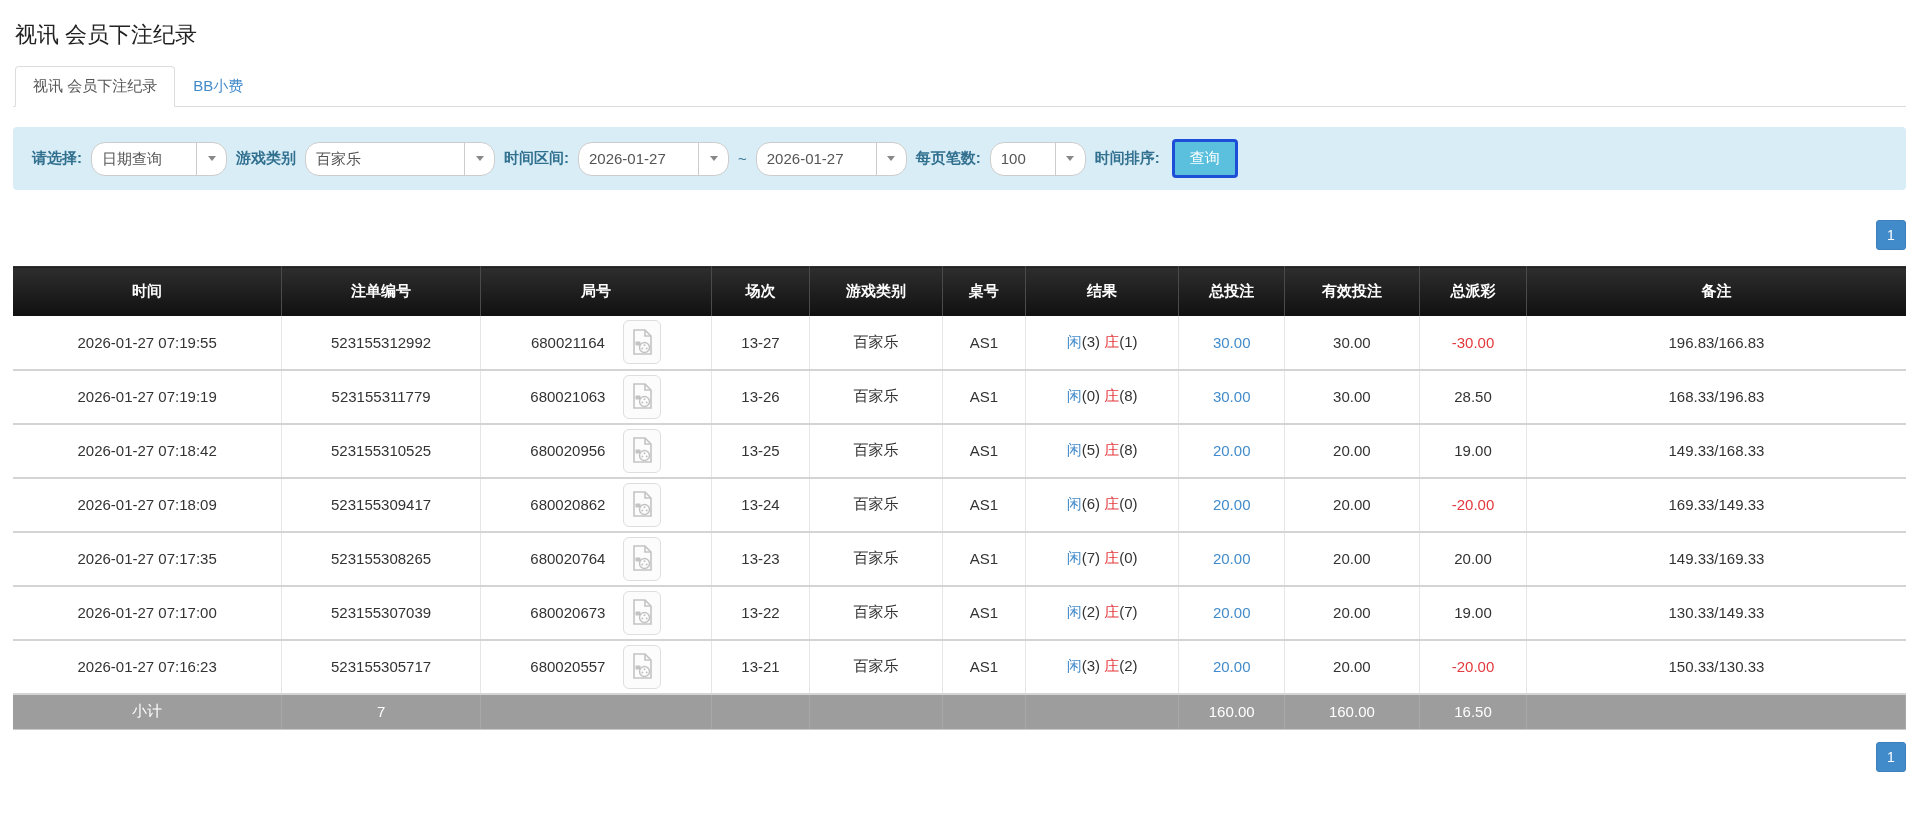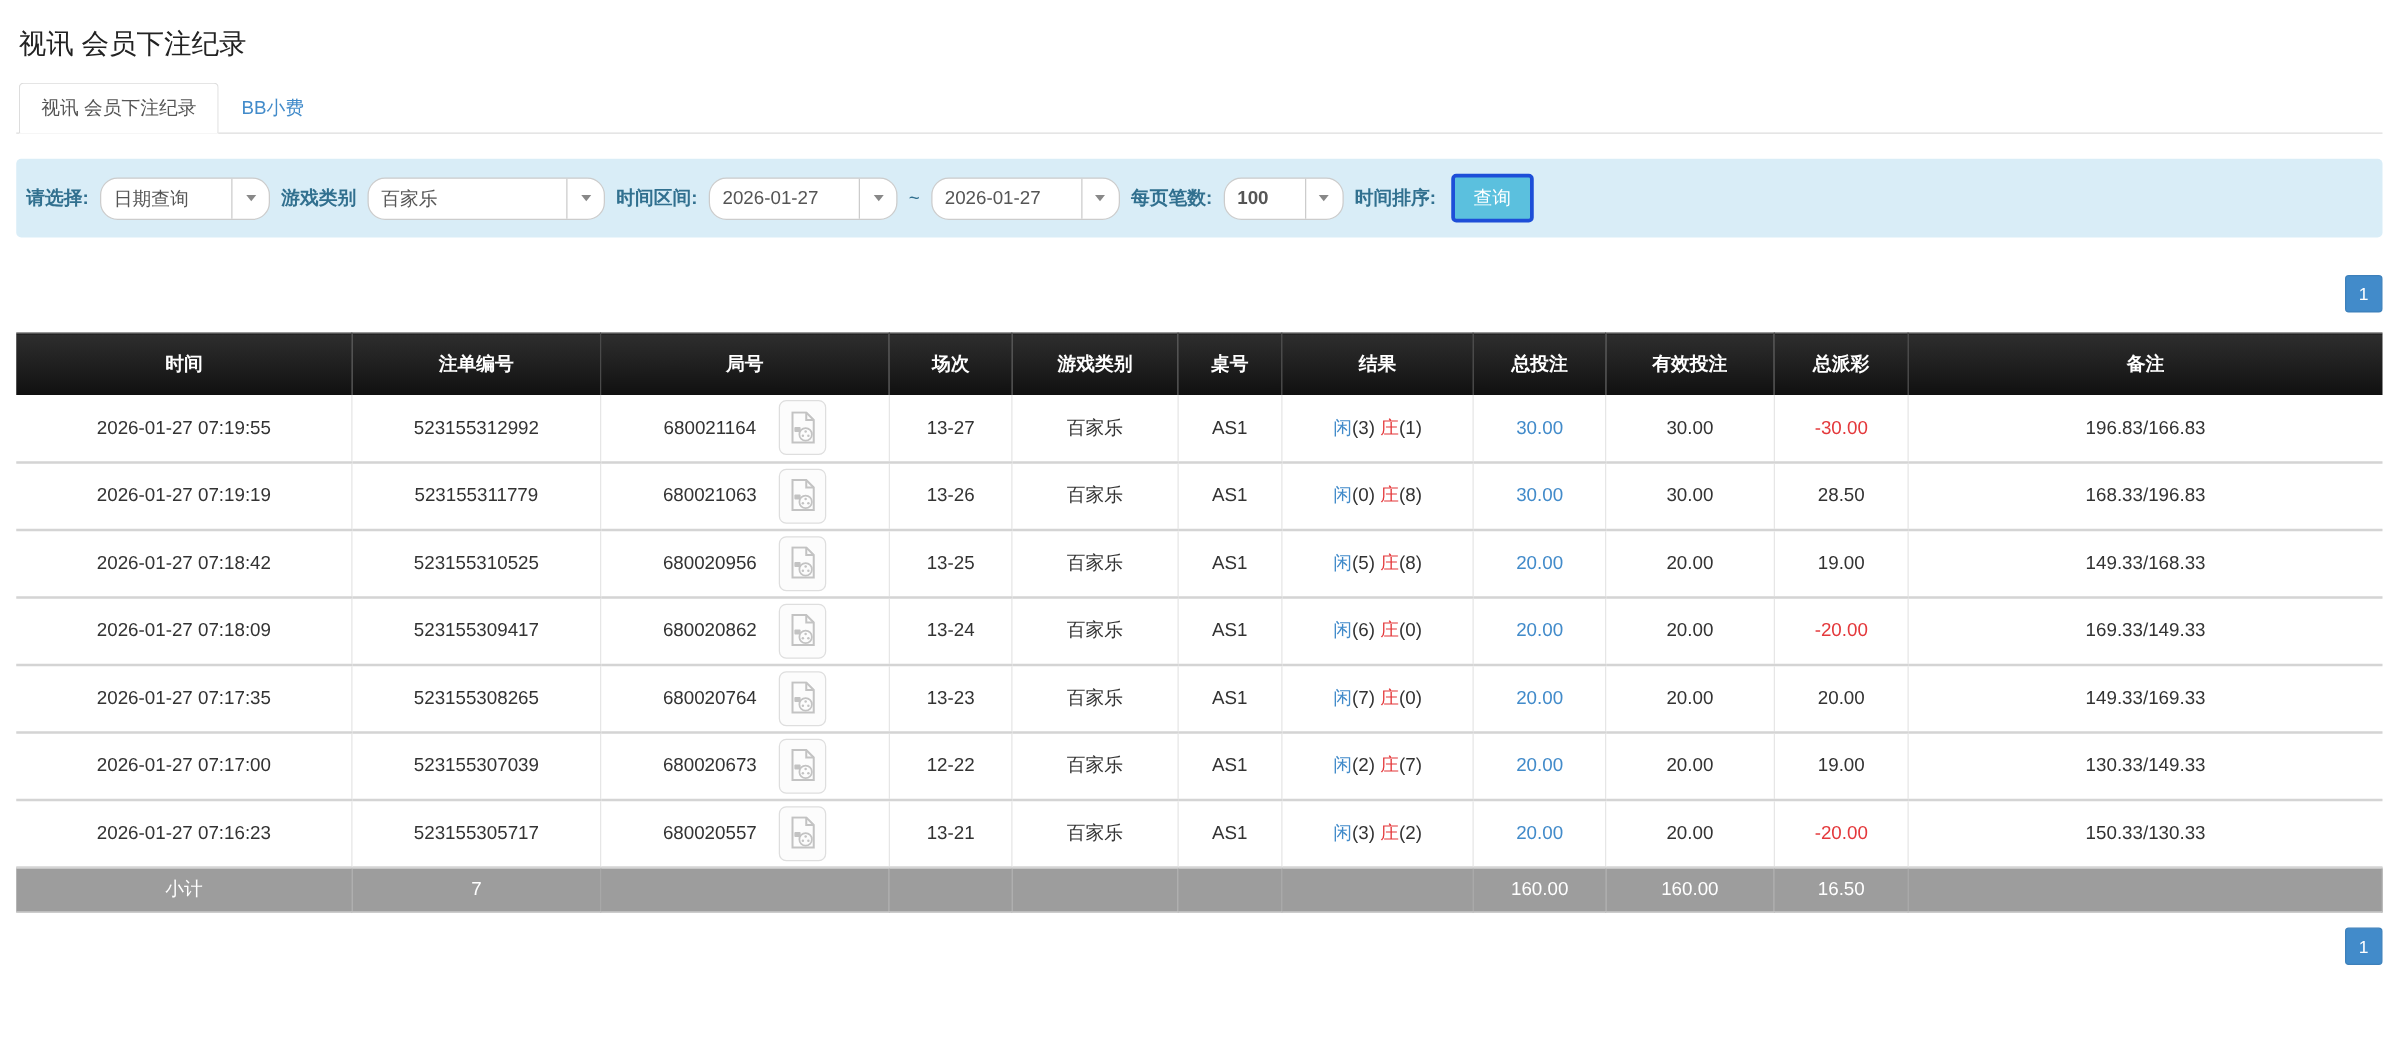--- a/index.html
+++ b/index.html
@@ -12,31 +12,31 @@
 
   
   .tabs { display:flex; border-bottom:1px solid #ddd; padding-left:2px; }
   .tab { padding:10px 17px; font-size:15px; margin-bottom:-1px; cursor:pointer; }
   .tab.active { background:#fff; border:1px solid #ddd; border-bottom:1px solid #fff;
     border-radius:4px 4px 0 0; color:#555; }
   .tab.link { color:#428bca; border:1px solid transparent; }
 
   
   .filter-bar { margin-top:20px; background:#d9edf7; border-radius:4px;
-    padding:12px 8px; display:flex; align-items:center; gap:9px; }
+    padding:12px 19px; display:flex; align-items:center; gap:9px; }
   .flabel { color:#31708f; font-weight:bold; font-size:15px; white-space:nowrap; }
   .select { background:#fff; border:1px solid #ccc; border-radius:14px; height:34px;
     display:flex; align-items:stretch; font-size:15px; color:#555; cursor:pointer; }
   .sel-val { padding:7px 10px; flex:1; white-space:nowrap; overflow:hidden; }
   .caret-box { width:30px; border-left:1px solid #ccc; display:flex;
     align-items:center; justify-content:center; }
   .caret-box::after { content:""; border-left:4px solid transparent;
     border-right:4px solid transparent; border-top:5px solid #888; }
   .w-query { width:136px; } .w-game { width:190px; } .w-date { width:151px; }
-  .w-size { width:96px;font-weight:bold; } .w-sort { width:196px; }
+  .w-size { width:96px; } .w-sort { width:196px; }
   .tilde { color:#31708f; font-size:15px; }
   .btn-search { background:#5bc0de; border:3px solid #1d4ed8; color:#fff;
     font-size:15px; padding:7px 15px; border-radius:4px; cursor:pointer; margin-left:3px; }
 
   
   .summary { margin-top:20px; background:#dff0d8; border:1px solid #d6e9c6;
     border-radius:4px; height:44px; display:flex; align-items:center;
     justify-content:space-between; padding:0 14px; }
   .sum-left { color:#3c763d; font-size:15px; }
   .sum-right { color:#e4393c; font-size:15px; }
@@ -324,21 +324,21 @@
             <path d="M14 1 V7 H20" stroke="#c3c3c3" stroke-width="1.6"></path>
             <circle cx="13.5" cy="18.5" r="5" stroke="#c3c3c3" stroke-width="1.4"></circle>
             <circle cx="13.5" cy="16.2" r="1" fill="#c3c3c3"></circle>
             <circle cx="11.3" cy="19.6" r="1" fill="#c3c3c3"></circle>
             <circle cx="15.7" cy="19.6" r="1" fill="#c3c3c3"></circle>
             <rect x="4.5" y="12.5" width="5" height="4" rx="0.8" fill="#c3c3c3"></rect>
           </svg>
         </span>
       </span>
     </td>
-    <td>12-22</td>
+    <td>13-22</td>
     <td>百家乐</td>
     <td>AS1</td>
     <td>
       <span class="blue">闲</span><span class="dk">(2)</span>
       <span class="red">庄</span><span class="dk">(7)</span>
     </td>
     <td><a class="link">20.00</a></td>
     <td>20.00</td>
     <td class="payout">19.00</td>
     <td>130.33/149.33</td>

